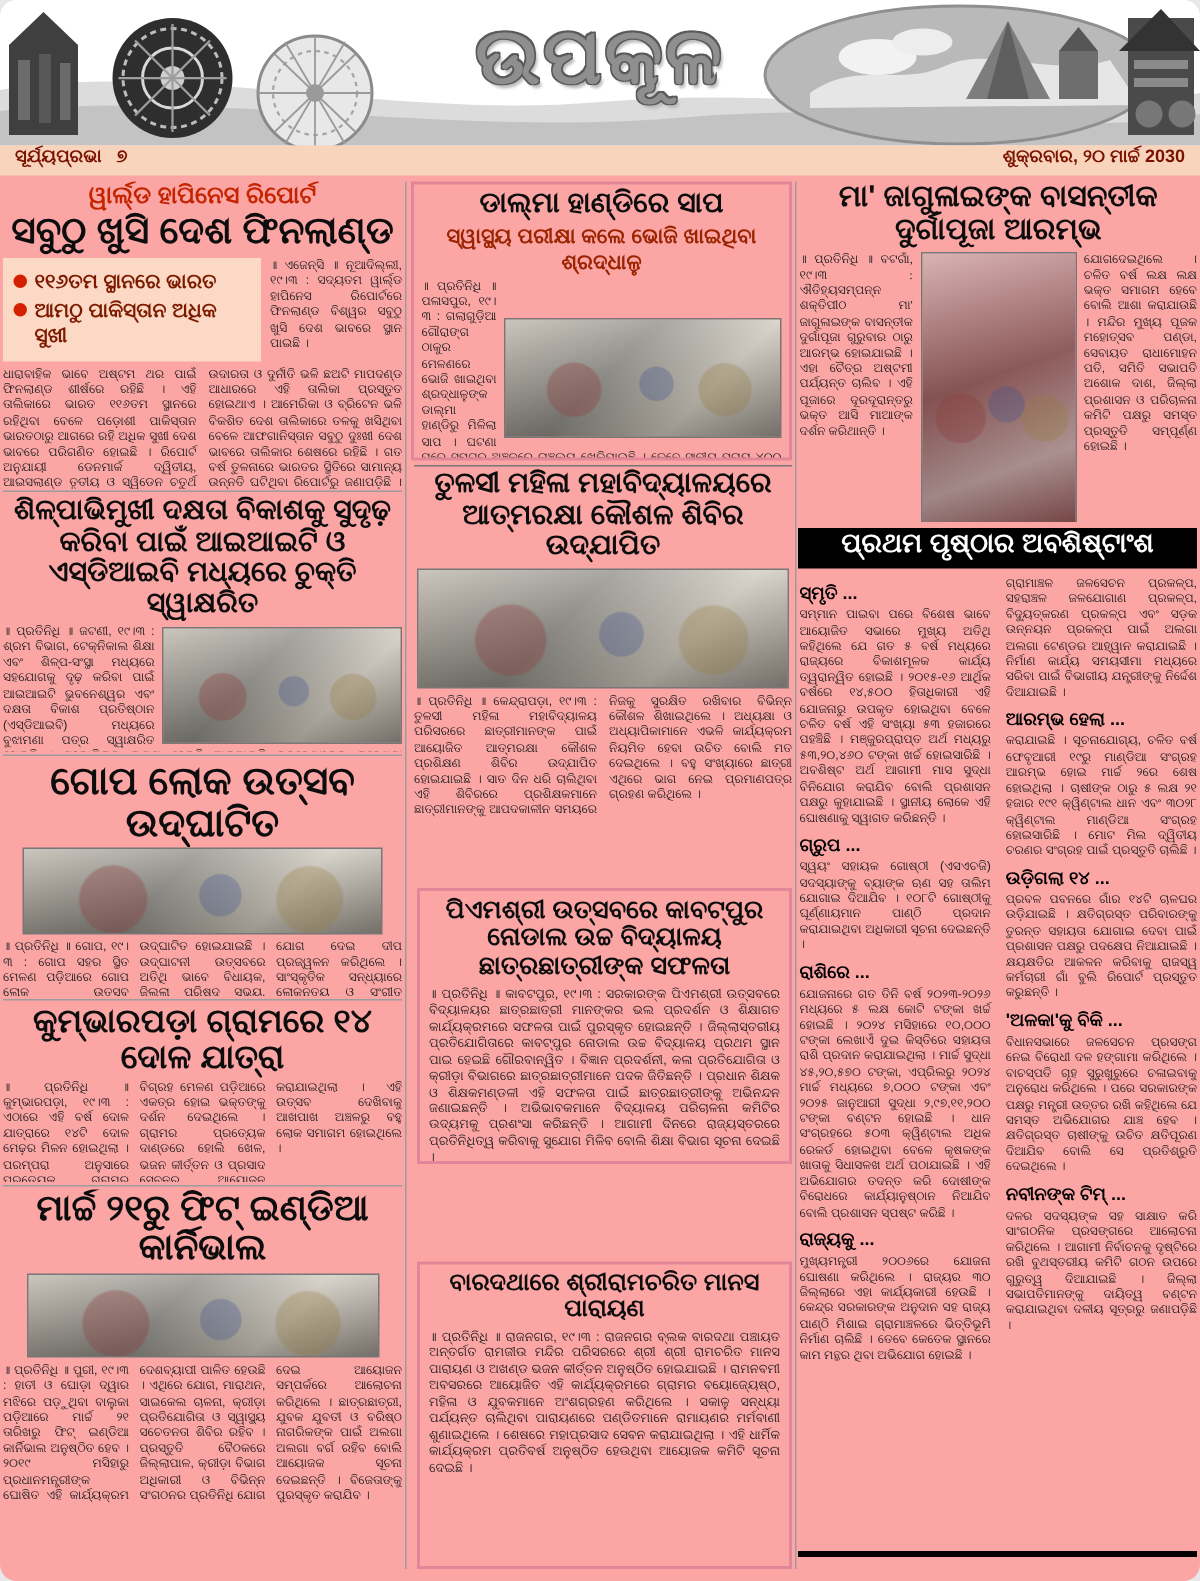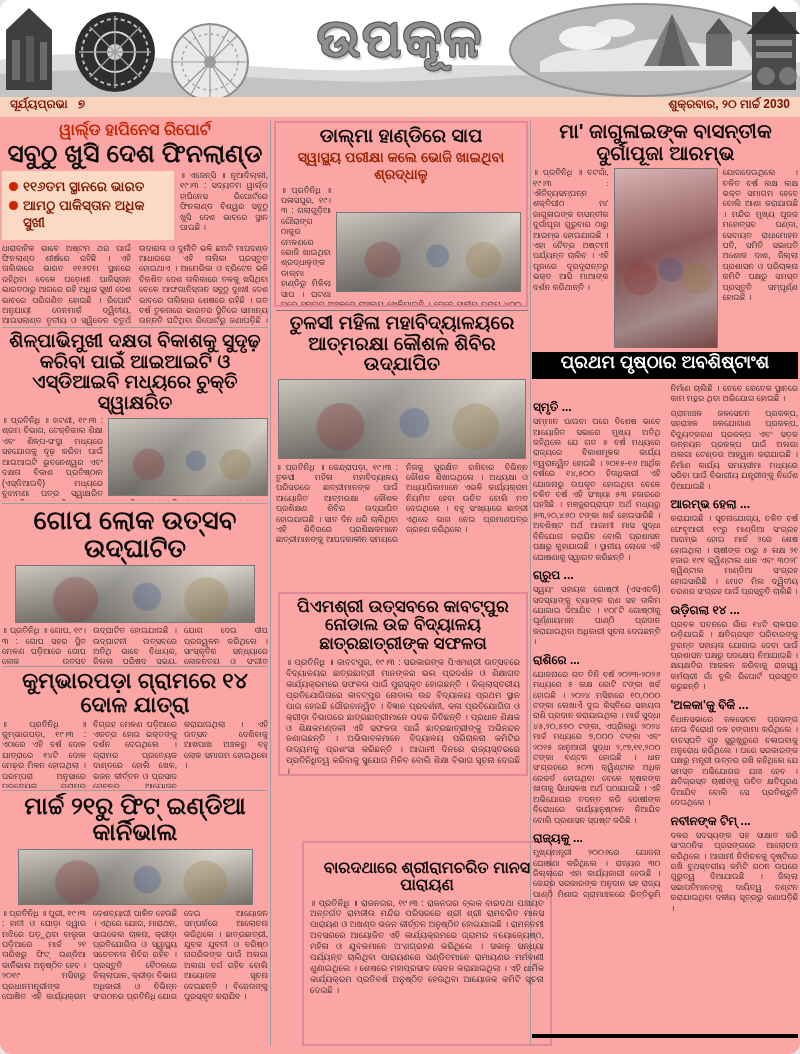--- a/index.html
+++ b/index.html
@@ -183,40 +183,40 @@
     <div class="hl" style="font-size:24px;">ମାର୍ଚ୍ଚ ୨୧ରୁ ଫିଟ୍ ଇଣ୍ଡିଆ କାର୍ନିଭାଲ</div>
     <div class="photo" style="width:235px;height:56px;margin:4px auto;"></div>
     <div class="body c3">॥ ପ୍ରତିନିଧି ॥ ପୁରୀ, ୧୯।୩ : ହାତୀ ଓ ଘୋଡ଼ା ଦ୍ୱାର ମଝିରେ ପଡ଼ୁଥିବା ବାଲୁକା ପଡ଼ିଆରେ ମାର୍ଚ୍ଚ ୨୧ ତାରିଖରୁ ଫିଟ୍ ଇଣ୍ଡିଆ କାର୍ନିଭାଲ ଅନୁଷ୍ଠିତ ହେବ । ୨୦୧୯ ମସିହାରୁ ପ୍ରଧାନମନ୍ତ୍ରୀଙ୍କ ଘୋଷିତ ଏହି କାର୍ଯ୍ୟକ୍ରମ ଦେଶବ୍ୟାପୀ ପାଳିତ ହେଉଛି । ଏଥିରେ ଯୋଗ, ମାରାଥନ, ସାଇକେଲ ଚାଳନା, କ୍ରୀଡ଼ା ପ୍ରତିଯୋଗିତା ଓ ସ୍ୱାସ୍ଥ୍ୟ ସଚେତନତା ଶିବିର ରହିବ । ପ୍ରସ୍ତୁତି ବୈଠକରେ ଜିଲ୍ଲାପାଳ, କ୍ରୀଡ଼ା ବିଭାଗ ଅଧିକାରୀ ଓ ବିଭିନ୍ନ ସଂଗଠନର ପ୍ରତିନିଧି ଯୋଗ ଦେଇ ଆୟୋଜନ ସମ୍ପର୍କରେ ଆଲୋଚନା କରିଥିଲେ । ଛାତ୍ରଛାତ୍ରୀ, ଯୁବକ ଯୁବତୀ ଓ ବରିଷ୍ଠ ନାଗରିକଙ୍କ ପାଇଁ ଅଲଗା ଅଲଗା ବର୍ଗ ରହିବ ବୋଲି ଆୟୋଜକ ସୂଚନା ଦେଇଛନ୍ତି । ବିଜେତାଙ୍କୁ ପୁରସ୍କୃତ କରାଯିବ ।</div>
   </div>
 
   <div class="blk boxpink" style="left:278px;top:592px;width:250px;height:184px;padding:4px 6px;">
     <div class="hl" style="font-size:17px;">ପିଏମଶ୍ରୀ ଉତ୍ସବରେ କାବଟ୍‌ପୁର ନୋଡାଲ ଉଚ୍ଚ ବିଦ୍ୟାଳୟ ଛାତ୍ରଛାତ୍ରୀଙ୍କ ସଫଳତା</div>
     <div class="body" style="font-size:8.6px;margin-top:4px;">॥ ପ୍ରତିନିଧି ॥ କାବଟପୁର, ୧୯।୩ : ସରକାରଙ୍କ ପିଏମଶ୍ରୀ ଉତ୍ସବରେ ବିଦ୍ୟାଳୟର ଛାତ୍ରଛାତ୍ରୀ ମାନଙ୍କର ଭଲ ପ୍ରଦର୍ଶନ ଓ ଶିକ୍ଷାଗତ କାର୍ଯ୍ୟକ୍ରମରେ ସଫଳତା ପାଇଁ ପୁରସ୍କୃତ ହୋଇଛନ୍ତି । ଜିଲ୍ଲାସ୍ତରୀୟ ପ୍ରତିଯୋଗିତାରେ କାବଟ୍‌ପୁର ନୋଡାଲ ଉଚ୍ଚ ବିଦ୍ୟାଳୟ ପ୍ରଥମ ସ୍ଥାନ ପାଇ ହେଇଛି ଗୌରବାନ୍ୱିତ । ବିଜ୍ଞାନ ପ୍ରଦର୍ଶନୀ, କଳା ପ୍ରତିଯୋଗିତା ଓ କ୍ରୀଡ଼ା ବିଭାଗରେ ଛାତ୍ରଛାତ୍ରୀମାନେ ପଦକ ଜିତିଛନ୍ତି । ପ୍ରଧାନ ଶିକ୍ଷକ ଓ ଶିକ୍ଷକମଣ୍ଡଳୀ ଏହି ସଫଳତା ପାଇଁ ଛାତ୍ରଛାତ୍ରୀଙ୍କୁ ଅଭିନନ୍ଦନ ଜଣାଇଛନ୍ତି । ଅଭିଭାବକମାନେ ବିଦ୍ୟାଳୟ ପରିଚାଳନା କମିଟିର ଉଦ୍ୟମକୁ ପ୍ରଶଂସା କରିଛନ୍ତି । ଆଗାମୀ ଦିନରେ ରାଜ୍ୟସ୍ତରରେ ପ୍ରତିନିଧିତ୍ୱ କରିବାକୁ ସୁଯୋଗ ମିଳିବ ବୋଲି ଶିକ୍ଷା ବିଭାଗ ସୂଚନା ଦେଇଛି ।</div>
   </div>
 
-  <div class="blk boxpink" style="left:278px;top:841px;width:250px;height:205px;padding:16px 6px;margin-left:24px;">
+  <div class="blk boxpink" style="left:278px;top:841px;width:250px;height:205px;padding:4px 6px;">
     <div class="hl" style="font-size:16px;">ବାରଦଥାରେ ଶ୍ରୀରାମଚରିତ ମାନସ ପାରାୟଣ</div>
     <div class="body" style="font-size:8.6px;margin-top:4px;">॥ ପ୍ରତିନିଧି ॥ ରାଜନଗର, ୧୯।୩ : ରାଜନଗର ବ୍ଲକ ବାରଦଥା ପଞ୍ଚାୟତ ଅନ୍ତର୍ଗତ ରାମଜୀଉ ମନ୍ଦିର ପରିସରରେ ଶ୍ରୀ ଶ୍ରୀ ରାମଚରିତ ମାନସ ପାରାୟଣ ଓ ଅଖଣ୍ଡ ଭଜନ କୀର୍ତ୍ତନ ଅନୁଷ୍ଠିତ ହୋଇଯାଇଛି । ରାମନବମୀ ଅବସରରେ ଆୟୋଜିତ ଏହି କାର୍ଯ୍ୟକ୍ରମରେ ଗ୍ରାମର ବୟୋଜ୍ୟେଷ୍ଠ, ମହିଳା ଓ ଯୁବକମାନେ ଅଂଶଗ୍ରହଣ କରିଥିଲେ । ସକାଳୁ ସନ୍ଧ୍ୟା ପର୍ଯ୍ୟନ୍ତ ଚାଲିଥିବା ପାରାୟଣରେ ପଣ୍ଡିତମାନେ ରାମାୟଣର ମର୍ମବାଣୀ ଶୁଣାଇଥିଲେ । ଶେଷରେ ମହାପ୍ରସାଦ ସେବନ କରାଯାଇଥିଲା । ଏହି ଧାର୍ମିକ କାର୍ଯ୍ୟକ୍ରମ ପ୍ରତିବର୍ଷ ଅନୁଷ୍ଠିତ ହେଉଥିବା ଆୟୋଜକ କମିଟି ସୂଚନା ଦେଇଛି ।</div>
   </div>
 
   <div class="blk" style="left:533px;top:121px;width:265px;height:227px;">
     <div class="hl" style="font-size:20px;">ମା' ଜାଗୁଳାଇଙ୍କ ବାସନ୍ତୀକ ଦୁର୍ଗାପୂଜା ଆରମ୍ଭ</div>
     <div style="display:flex;gap:5px;margin-top:4px;">
       <div class="body" style="flex:1;font-family:Liberation Serif, serif;">॥ ପ୍ରତିନିଧି ॥ ବଟଗାଁ, ୧୯।୩ : ଐତିହ୍ୟସମ୍ପନ୍ନ ଶକ୍ତିପୀଠ ମା' ଜାଗୁଳାଇଙ୍କ ବାସନ୍ତୀକ ଦୁର୍ଗାପୂଜା ଗୁରୁବାର ଠାରୁ ଆରମ୍ଭ ହୋଇଯାଇଛି । ଏହା ଚୈତ୍ର ଅଷ୍ଟମୀ ପର୍ଯ୍ୟନ୍ତ ଚାଲିବ । ଏହି ପୂଜାରେ ଦୂରଦୂରାନ୍ତରୁ ଭକ୍ତ ଆସି ମାଆଙ୍କ ଦର୍ଶନ କରିଥାନ୍ତି ।</div>
       <div class="photo" style="flex:0 0 104px;height:185px;background:linear-gradient(160deg,#c99,#844 45%,#caa 75%,#955);"></div>
       <div class="body" style="flex:1;">ଯୋଗଦେଇଥିଲେ । ଚଳିତ ବର୍ଷ ଲକ୍ଷ ଲକ୍ଷ ଭକ୍ତ ସମାଗମ ହେବେ ବୋଲି ଆଶା କରାଯାଉଛି । ମନ୍ଦିର ମୁଖ୍ୟ ପୂଜକ ମହୋତ୍ସବ ପଣ୍ଡା, ସେବାୟତ ରାଧାମୋହନ ପତି, ସମିତି ସଭାପତି ଅଶୋକ ଦାଶ, ଜିଲ୍ଲା ପ୍ରଶାସନ ଓ ପରିଚାଳନା କମିଟି ପକ୍ଷରୁ ସମସ୍ତ ପ୍ରସ୍ତୁତି ସମ୍ପୂର୍ଣ୍ଣ ହୋଇଛି ।</div>
     </div>
   </div>
 
   <div id="banner" class="blk" style="left:532px;top:352px;width:266px;height:27px;">
     <span>ପ୍ରଥମ ପୃଷ୍ଠାର ଅବଶିଷ୍ଟାଂଶ</span>
   </div>
 
   <div class="blk flow body" style="left:533px;top:384px;width:265px;height:646px;">
-    <div class="rsub" style="margin-top:16px;">ସ୍ମୃତି ...</div>
+    <div class="rsub" style="margin-top:4px;">ସ୍ମୃତି ...</div>
     <p class="rb">ସମ୍ମାନ ପାଇବା ପରେ ବିଶେଷ ଭାବେ ଆୟୋଜିତ ସଭାରେ ମୁଖ୍ୟ ଅତିଥି କହିଥିଲେ ଯେ ଗତ ୫ ବର୍ଷ ମଧ୍ୟରେ ରାଜ୍ୟରେ ବିକାଶମୂଳକ କାର୍ଯ୍ୟ ତ୍ୱରାନ୍ୱିତ ହୋଇଛି । ୨୦୧୫-୧୬ ଆର୍ଥିକ ବର୍ଷରେ ୧୪,୫୦୦ ହିତାଧିକାରୀ ଏହି ଯୋଜନାରୁ ଉପକୃତ ହୋଇଥିବା ବେଳେ ଚଳିତ ବର୍ଷ ଏହି ସଂଖ୍ୟା ୫୩ ହଜାରରେ ପହଞ୍ଚିଛି । ମଞ୍ଜୁରପ୍ରାପ୍ତ ଅର୍ଥ ମଧ୍ୟରୁ ୫୩,୨୦,୪୬୦ ଟଙ୍କା ଖର୍ଚ୍ଚ ହୋଇସାରିଛି । ଅବଶିଷ୍ଟ ଅର୍ଥ ଆଗାମୀ ମାସ ସୁଦ୍ଧା ବିନିଯୋଗ କରାଯିବ ବୋଲି ପ୍ରଶାସନ ପକ୍ଷରୁ କୁହାଯାଇଛି । ସ୍ଥାନୀୟ ଲୋକେ ଏହି ଘୋଷଣାକୁ ସ୍ୱାଗତ କରିଛନ୍ତି ।</p>
     <div class="rsub">ଗ୍ରୁପ ...</div>
     <p class="rb">ସ୍ୱୟଂ ସହାୟକ ଗୋଷ୍ଠୀ (ଏସଏଚଜି) ସଦସ୍ୟାଙ୍କୁ ବ୍ୟାଙ୍କ ଋଣ ସହ ତାଲିମ ଯୋଗାଇ ଦିଆଯିବ । ୧୦୮ଟି ଗୋଷ୍ଠୀକୁ ଘୂର୍ଣ୍ଣାୟମାନ ପାଣ୍ଠି ପ୍ରଦାନ କରାଯାଇଥିବା ଅଧିକାରୀ ସୂଚନା ଦେଇଛନ୍ତି ।</p>
     <div class="rsub">ରାଶିରେ ...</div>
     <p class="rb">ଯୋଜନାରେ ଗତ ତିନି ବର୍ଷ ୨୦୨୩-୨୦୨୬ ମଧ୍ୟରେ ୫ ଲକ୍ଷ କୋଟି ଟଙ୍କା ଖର୍ଚ୍ଚ ହୋଇଛି । ୨୦୨୪ ମସିହାରେ ୧୦,୦୦୦ ଟଙ୍କା ଲେଖାଏଁ ଦୁଇ କିସ୍ତିରେ ସହାୟତା ରାଶି ପ୍ରଦାନ କରାଯାଇଥିଲା । ମାର୍ଚ୍ଚ ସୁଦ୍ଧା ୪୫,୨୦,୫୭୦ ଟଙ୍କା, ଏପ୍ରିଲରୁ ୨୦୨୪ ମାର୍ଚ୍ଚ ମଧ୍ୟରେ ୭,୦୦୦ ଟଙ୍କା ଏବଂ ୨୦୨୫ ଜାନୁଆରୀ ସୁଦ୍ଧା ୨,୯୭,୧୧,୨୦୦ ଟଙ୍କା ବଣ୍ଟନ ହୋଇଛି । ଧାନ ସଂଗ୍ରହରେ ୫୦୩ କ୍ୱିଣ୍ଟାଲ ଅଧିକ ରେକର୍ଡ ହୋଇଥିବା ବେଳେ କୃଷକଙ୍କ ଖାତାକୁ ସିଧାସଳଖ ଅର୍ଥ ପଠାଯାଇଛି । ଏହି ଅଭିଯୋଗର ତଦନ୍ତ କରି ଦୋଷୀଙ୍କ ବିରୋଧରେ କାର୍ଯ୍ୟାନୁଷ୍ଠାନ ନିଆଯିବ ବୋଲି ପ୍ରଶାସନ ସ୍ପଷ୍ଟ କରିଛି ।</p>
     <div class="rsub">ରାଜ୍ୟକୁ ...</div>
     <p class="rb">ମୁଖ୍ୟମନ୍ତ୍ରୀ ୨୦୦୬ରେ ଯୋଜନା ଘୋଷଣା କରିଥିଲେ । ରାଜ୍ୟର ୩୦ ଜିଲ୍ଲାରେ ଏହା କାର୍ଯ୍ୟକାରୀ ହେଉଛି । କେନ୍ଦ୍ର ସରକାରଙ୍କ ଅନୁଦାନ ସହ ରାଜ୍ୟ ପାଣ୍ଠି ମିଶାଇ ଗ୍ରାମାଞ୍ଚଳରେ ଭିତ୍ତିଭୂମି ନିର୍ମାଣ ଚାଲିଛି । ତେବେ କେତେକ ସ୍ଥାନରେ କାମ ମନ୍ଥର ଥିବା ଅଭିଯୋଗ ହୋଇଛି ।</p>
     <p class="rb">ଗ୍ରାମାଞ୍ଚଳ ଜଳସେଚନ ପ୍ରକଳ୍ପ, ସହରାଞ୍ଚଳ ଜଳଯୋଗାଣ ପ୍ରକଳ୍ପ, ବିଦ୍ୟୁତ୍‌କରଣ ପ୍ରକଳ୍ପ ଏବଂ ସଡ଼କ ଉନ୍ନୟନ ପ୍ରକଳ୍ପ ପାଇଁ ଅଲଗା ଅଲଗା ଟେଣ୍ଡର ଆହ୍ୱାନ କରାଯାଇଛି । ନିର୍ମାଣ କାର୍ଯ୍ୟ ସମୟସୀମା ମଧ୍ୟରେ ସରିବା ପାଇଁ ବିଭାଗୀୟ ଯନ୍ତ୍ରୀଙ୍କୁ ନିର୍ଦ୍ଦେଶ ଦିଆଯାଇଛି ।</p>
     <div class="rsub">ଆରମ୍ଭ ହେଲା ...</div>
     <p class="rb">କରାଯାଇଛି । ସୂଚନାଯୋଗ୍ୟ, ଚଳିତ ବର୍ଷ ଫେବୃଆରୀ ୧୯ରୁ ମାଣ୍ଡିଆ ସଂଗ୍ରହ ଆରମ୍ଭ ହୋଇ ମାର୍ଚ୍ଚ ୨ରେ ଶେଷ ହୋଇଥିଲା । ଚାଷୀଙ୍କ ଠାରୁ ୫ ଲକ୍ଷ ୨୧ ହଜାର ୧୯୧ କ୍ୱିଣ୍ଟାଲ ଧାନ ଏବଂ ୩୦୨୮ କ୍ୱିଣ୍ଟାଲ ମାଣ୍ଡିଆ ସଂଗ୍ରହ ହୋଇସାରିଛି । ମୋଟ ମିଲ ଦ୍ୱିତୀୟ ଚରଣର ସଂଗ୍ରହ ପାଇଁ ପ୍ରସ୍ତୁତି ଚାଲିଛି ।</p>

